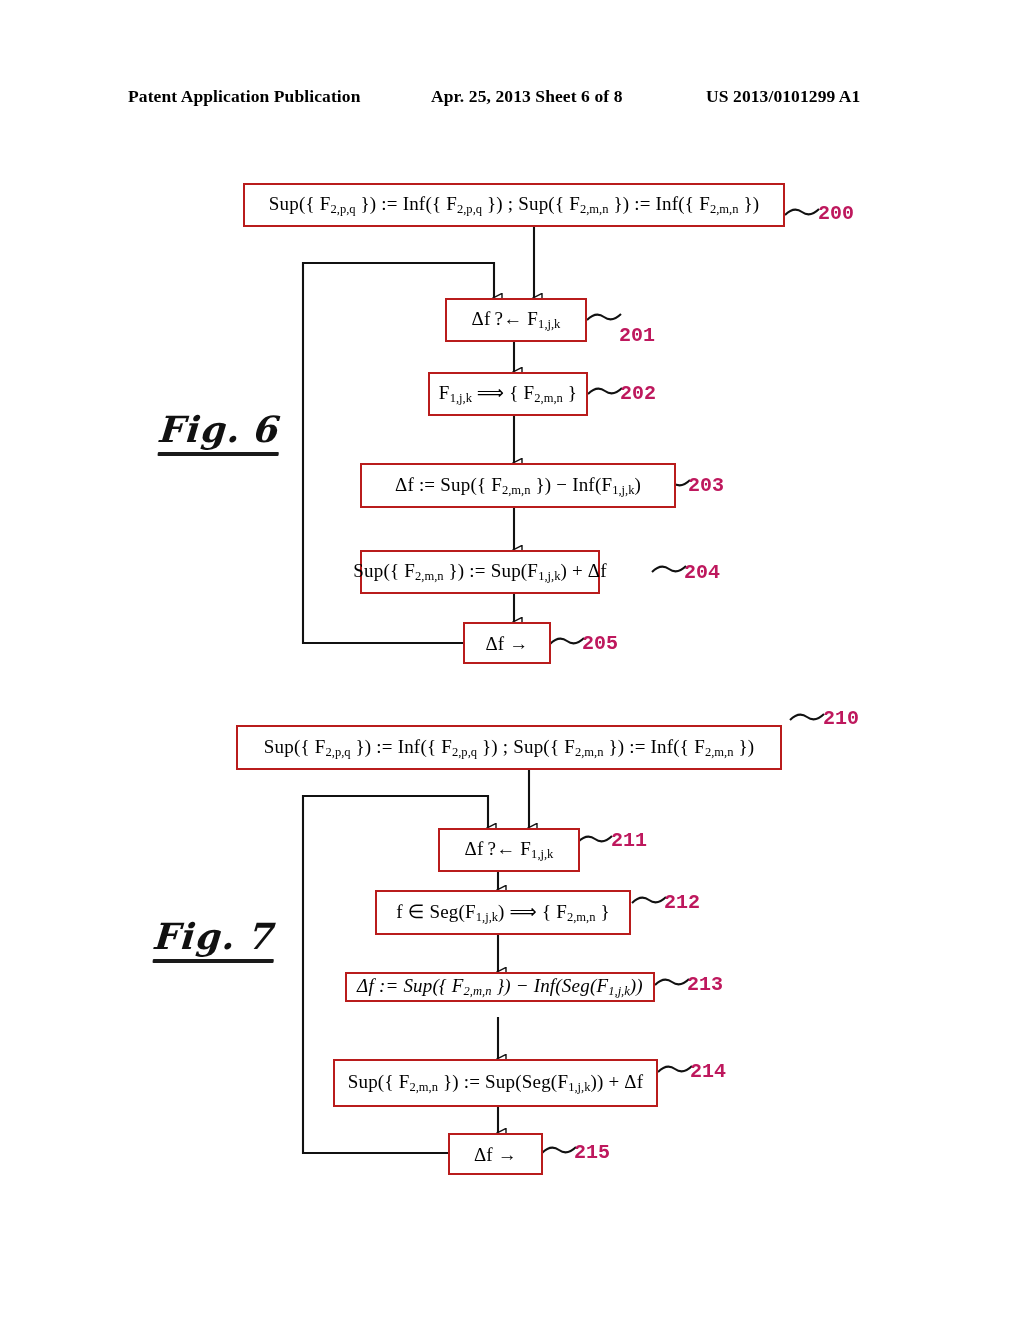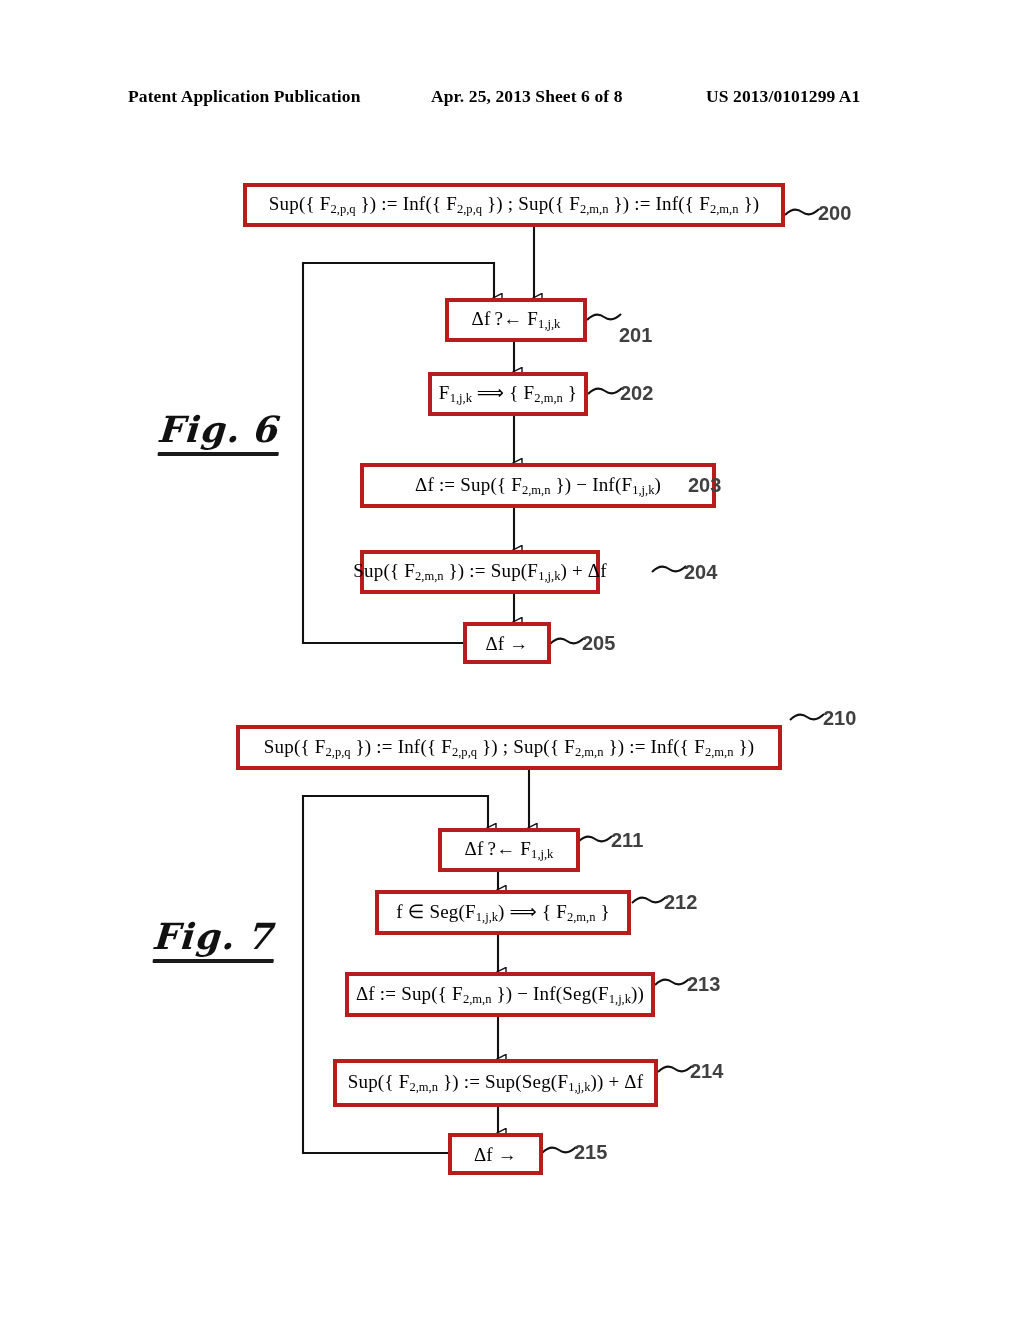--- a/index.html
+++ b/index.html
@@ -48,21 +48,21 @@
     top: 0;
     width: 1024px;
     height: 100%;
     overflow: visible;
   }
 
   
   .flow-box {
     position: absolute;
     box-sizing: border-box;
-    border: 4px solid #b91c1c;
+    border: 2px solid #b91c1c;
     background: #ffffff;
     display: flex;
     align-items: center;
     justify-content: center;
     font-family: "Liberation Serif", serif;
     font-size: 19px;
     line-height: 1;
     white-space: nowrap;
     letter-spacing: 0.2px;
   }
@@ -70,24 +70,24 @@
 
   sub {
     font-size: 0.66em;
     vertical-align: -0.22em;
     letter-spacing: 0;
   }
 
   
   .ref-num {
     position: absolute;
-    font-family: Liberation Sans, sans-serif;
+    font-family: Liberation Mono, monospace;
     font-weight: bold;
     font-size: 20px;
-    color: #404040;
+    color: #be185d;
     white-space: nowrap;
   }
 
   
   .fig-caption {
     position: absolute;
     font-family: "DejaVu Serif", serif;
     font-style: italic;
     font-weight: bold;
     font-size: 36px;
@@ -165,21 +165,21 @@
   </div>
   <div class="ref-num" style="left:619px; top:158px;margin-top:16px;">201</div>
 
   <div class="flow-box" style="left:428px; top:222px; width:160px; height:44px;">
     <span class="expr">
       F<sub>1,j,k</sub> ⟹ { F<sub>2,m,n</sub> }
     </span>
   </div>
   <div class="ref-num" style="left:620px; top:232px;">202</div>
 
-  <div class="flow-box" style="left:360px; top:313px; width:356px; height:45px;">
+  <div class="flow-box" style="left:360px; top:313px; width:316px; height:45px;">
     <span class="expr">
       Δf := Sup({ F<sub>2,m,n</sub> }) − Inf(F<sub>1,j,k</sub>)
     </span>
   </div>
   <div class="ref-num" style="left:688px; top:324px;">203</div>
 
   <div class="flow-box" style="left:360px; top:400px; width:240px; height:44px;">
     <span class="expr">
       Sup({ F<sub>2,m,n</sub> }) := Sup(F<sub>1,j,k</sub>) + Δf
     </span>
@@ -246,21 +246,21 @@
   </div>
   <div class="ref-num" style="left:611px; top:154px;">211</div>
 
   <div class="flow-box" style="left:375px; top:215px; width:256px; height:45px;text-align:right;">
     <span class="expr">
       f ∈ Seg(F<sub>1,j,k</sub>) ⟹ { F<sub>2,m,n</sub> }
     </span>
   </div>
   <div class="ref-num" style="left:664px; top:216px;">212</div>
 
-  <div class="flow-box" style="left:345px; top:297px; width:310px; height:45px;">
+  <div class="flow-box" style="left:345px; top:297px; width:310px; height:30px;font-style:italic;">
     <span class="expr">
       Δf := Sup({ F<sub>2,m,n</sub> }) − Inf(Seg(F<sub>1,j,k</sub>))
     </span>
   </div>
   <div class="ref-num" style="left:687px; top:298px;">213</div>
 
   <div class="flow-box" style="left:333px; top:384px; width:325px; height:48px;">
     <span class="expr">
       Sup({ F<sub>2,m,n</sub> }) := Sup(Seg(F<sub>1,j,k</sub>)) + Δf
     </span>

